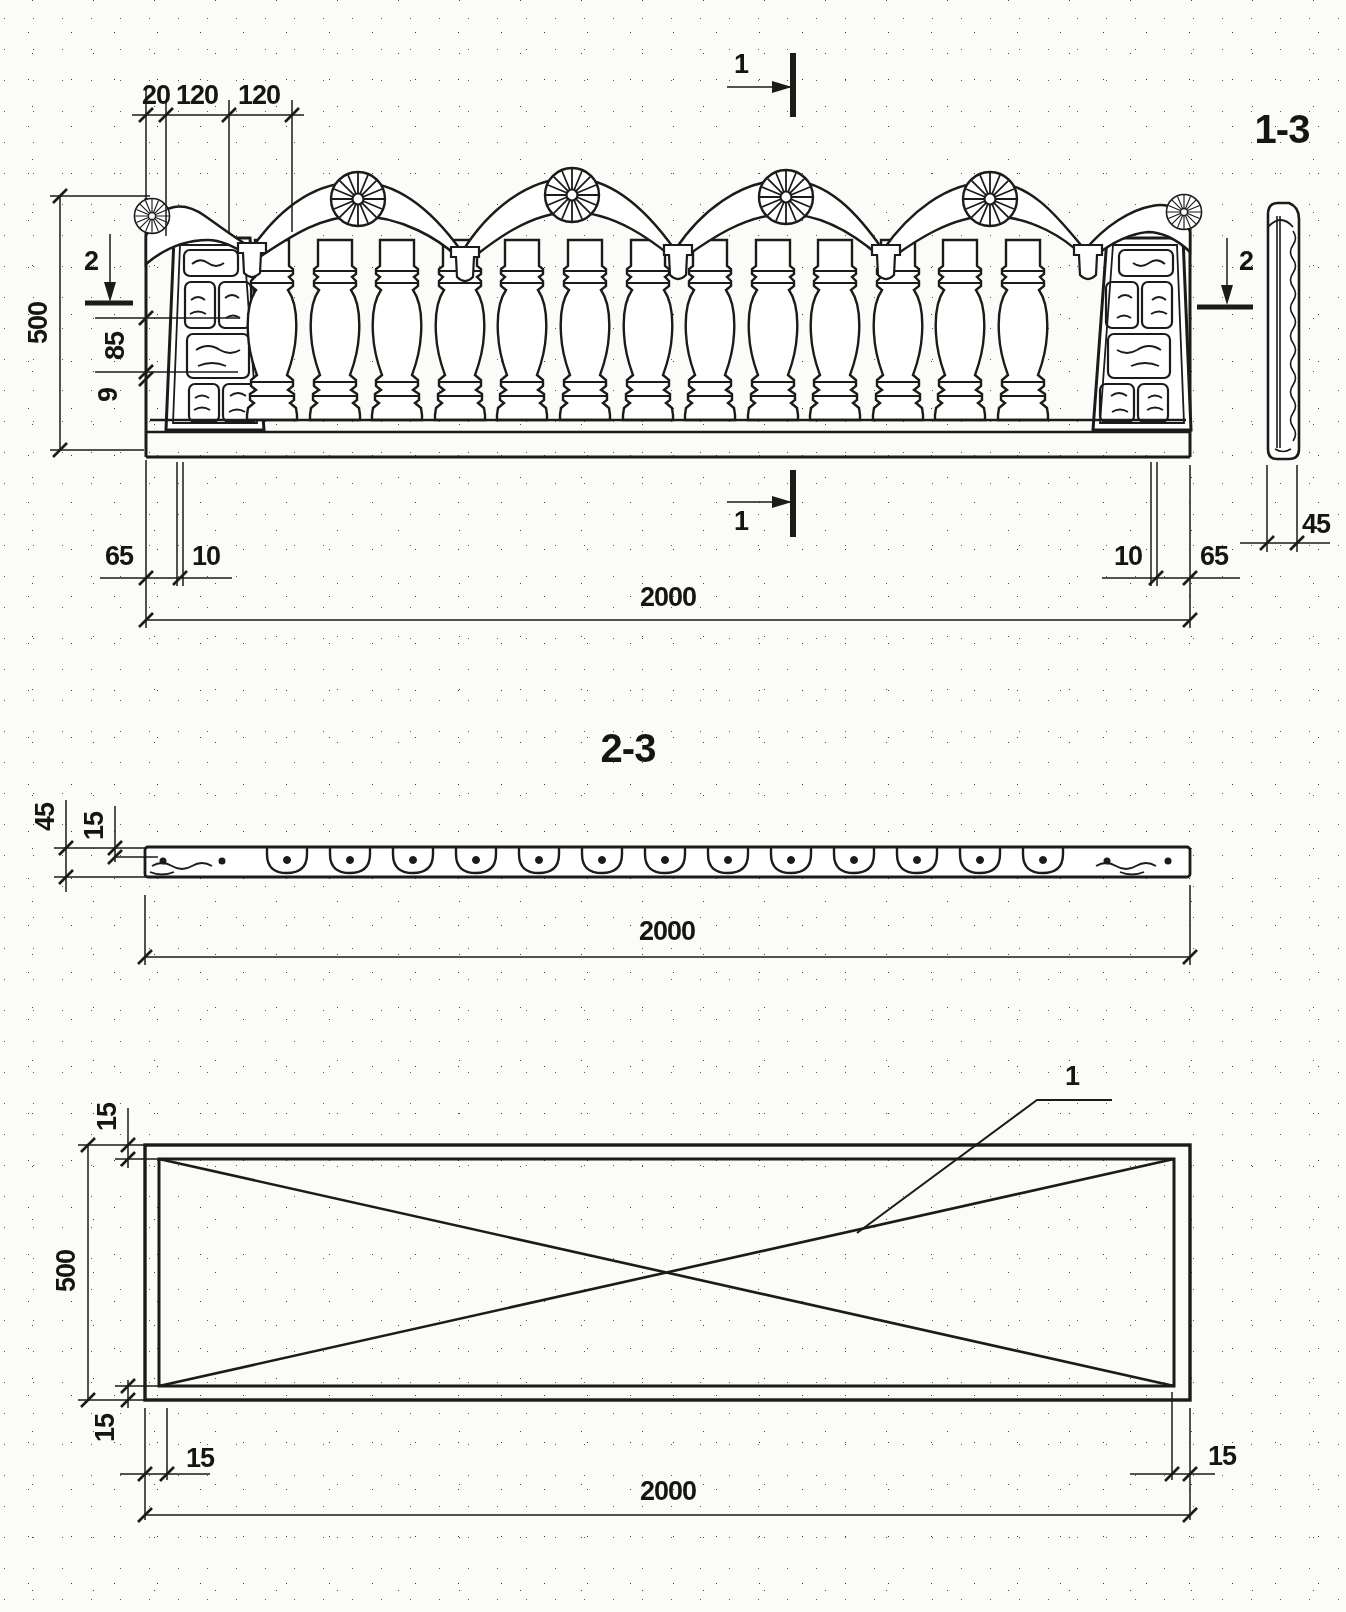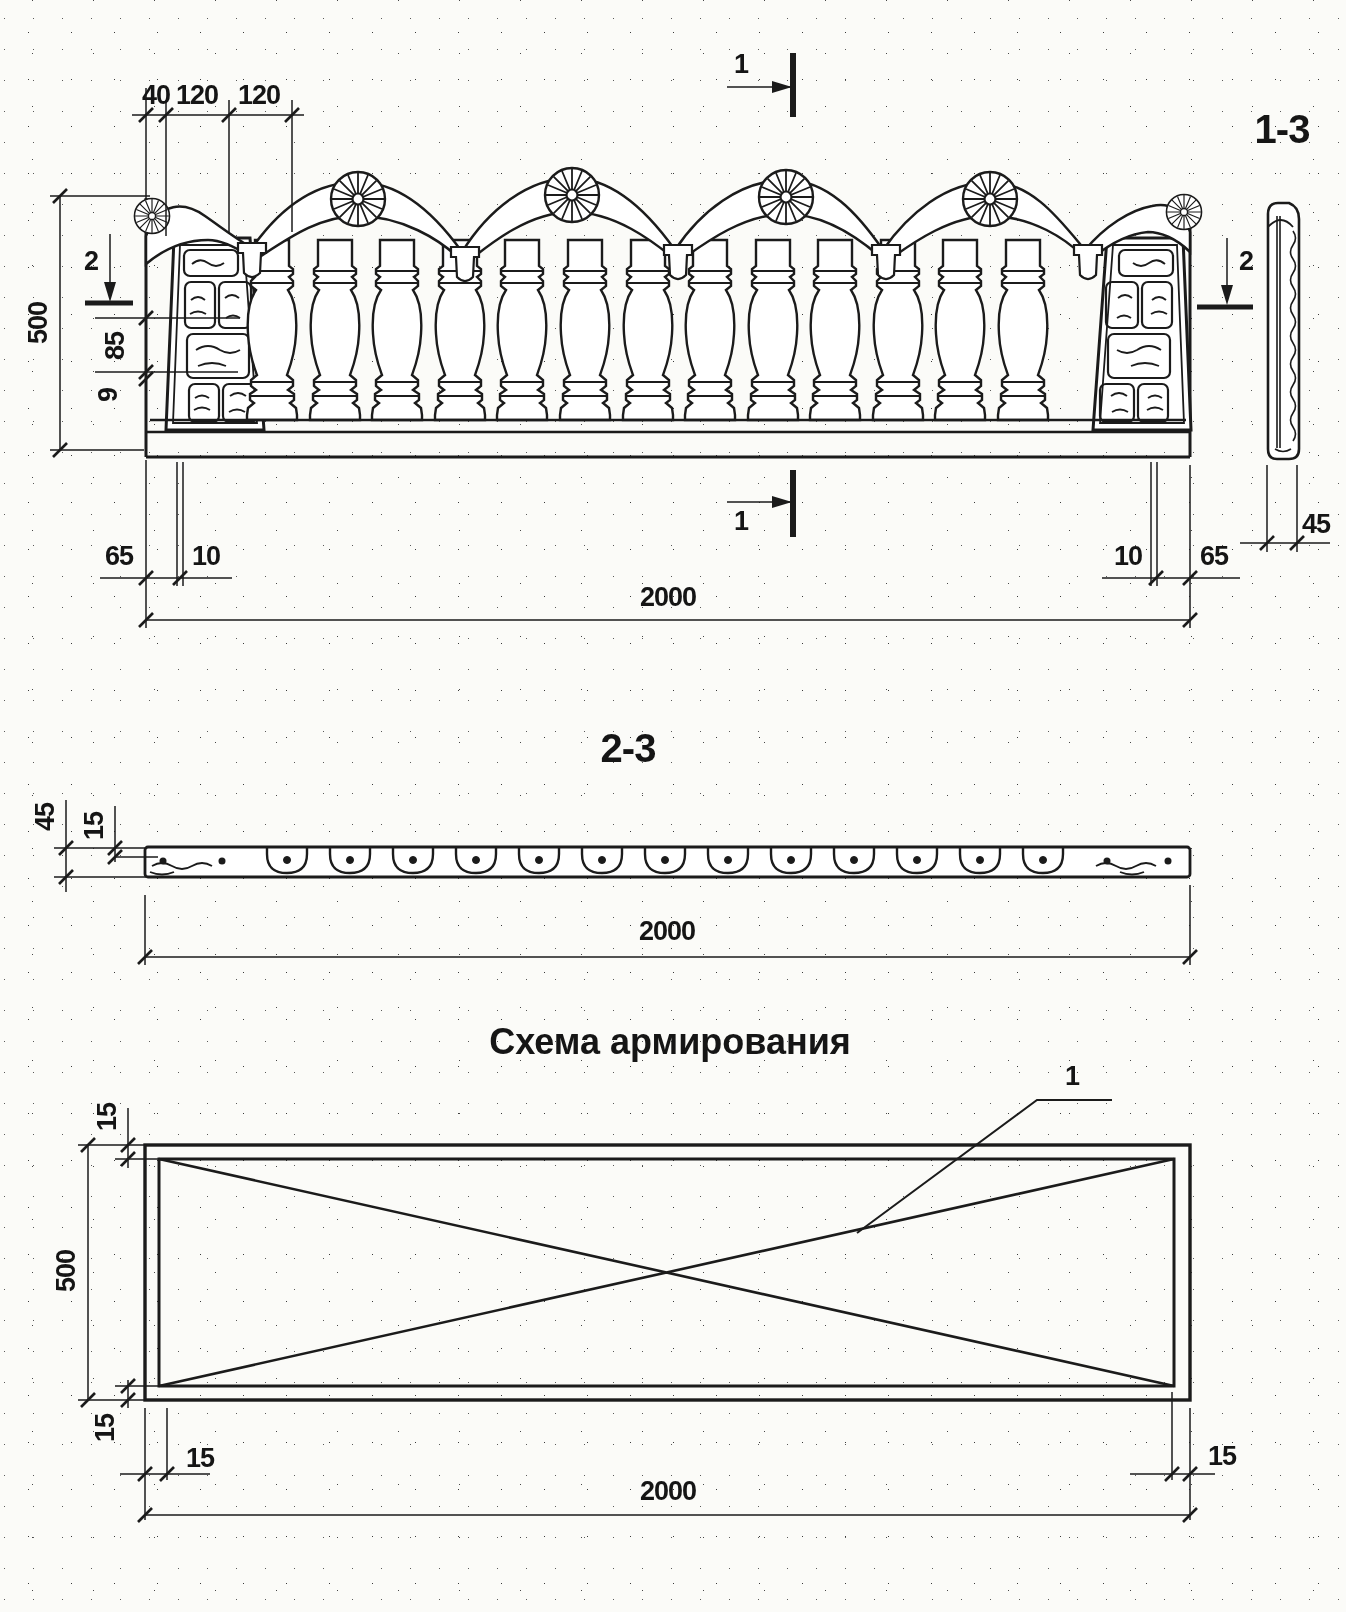--- a/index.html
+++ b/index.html
@@ -236,21 +236,21 @@
       <use href="#tick" transform="translate(145,1474)"></use>
           <use href="#tick" transform="translate(167,1474)"></use>
       <use href="#tick" transform="translate(1172,1474)"></use>
           <use href="#tick" transform="translate(1190,1474)"></use>
       <use href="#tick" transform="translate(145,1515)"></use>
           <use href="#tick" transform="translate(1190,1515)"></use>
     </g>
   </g>
 </svg>
 
-<div class="lbl" style="left:156px;top:95px">40</div>
+<div class="lbl" style="left:156px;top:95px">20</div>
 <div class="lbl" style="left:197px;top:95px">120</div>
 <div class="lbl" style="left:259px;top:95px">120</div>
 
 <div class="lbl rot" style="left:38px;top:323px">500</div>
 <div class="lbl" style="left:91px;top:261px">2</div>
 <div class="lbl rot" style="left:115px;top:346px">85</div>
 <div class="lbl rot" style="left:108px;top:395px">9</div>
 
 <div class="lbl" style="left:741px;top:64px">1</div>
 <div class="lbl" style="left:741px;top:521px">1</div>
@@ -263,21 +263,20 @@
 <div class="lbl" style="left:668px;top:597px">2000</div>
 
 <div class="lbl title" style="left:1282px;top:129px">1-3</div>
 <div class="lbl" style="left:1316px;top:524px">45</div>
 
 <div class="lbl title" style="left:628px;top:748px">2-3</div>
 <div class="lbl rot" style="left:45px;top:817px">45</div>
 <div class="lbl rot" style="left:94px;top:826px">15</div>
 <div class="lbl" style="left:667px;top:931px">2000</div>
 
-<div class="lbl vtitle" style="left:670px;top:1042px">Схема армирования</div>
 <div class="lbl" style="left:1072px;top:1076px">1</div>
 <div class="lbl rot" style="left:107px;top:1117px">15</div>
 <div class="lbl rot" style="left:66px;top:1271px">500</div>
 <div class="lbl rot" style="left:105px;top:1428px">15</div>
 <div class="lbl" style="left:200px;top:1458px">15</div>
 <div class="lbl" style="left:1222px;top:1456px">15</div>
 <div class="lbl" style="left:668px;top:1491px">2000</div>
 
 </div>
 

